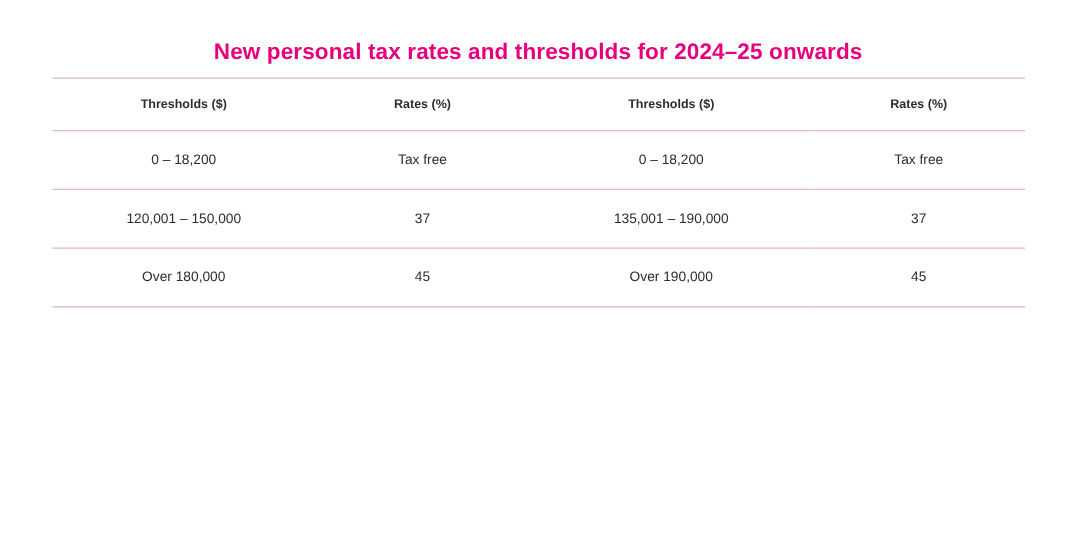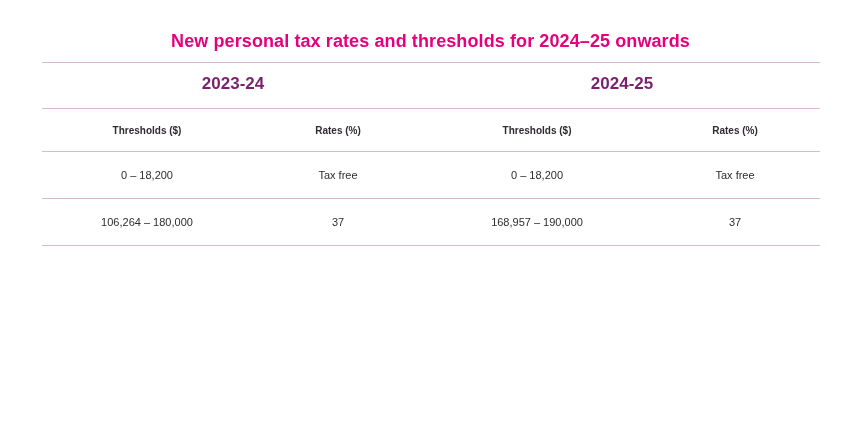--- a/index.html
+++ b/index.html
@@ -94,40 +94,42 @@
   <div class="topline"></div>
 
   <table class="tax">
     <colgroup>
       <col class="c1">
         <col class="c2">
         <col class="c3">
         <col class="c4">
     </colgroup>
     <thead>
-      <tr class="year-row">
-        <th colspan="2">2023-24</th>
-        <th colspan="2">2024-25</th>
-      </tr>
       <tr class="head-row">
         <th>Thresholds ($)</th>
         <th>Rates (%)</th>
         <th>Thresholds ($)</th>
         <th>Rates (%)</th>
       </tr>
     </thead>
     <tbody>
       <tr class="data-row">
         <td>0 – 18,200</td>
         <td>Tax free</td>
         <td>0 – 18,200</td>
         <td>Tax free</td>
       </tr>
       <tr class="data-row">
-        <td>106,264 – 180,000</td>
+        <td>120,001 – 150,000</td>
         <td>37</td>
-        <td>168,957 – 190,000</td>
+        <td>135,001 – 190,000</td>
         <td>37</td>
+      </tr>
+      <tr class="data-row">
+        <td>Over 180,000</td>
+        <td>45</td>
+        <td>Over 190,000</td>
+        <td>45</td>
       </tr>
     </tbody>
   </table>
 
 </div>
 
 </body></html>

